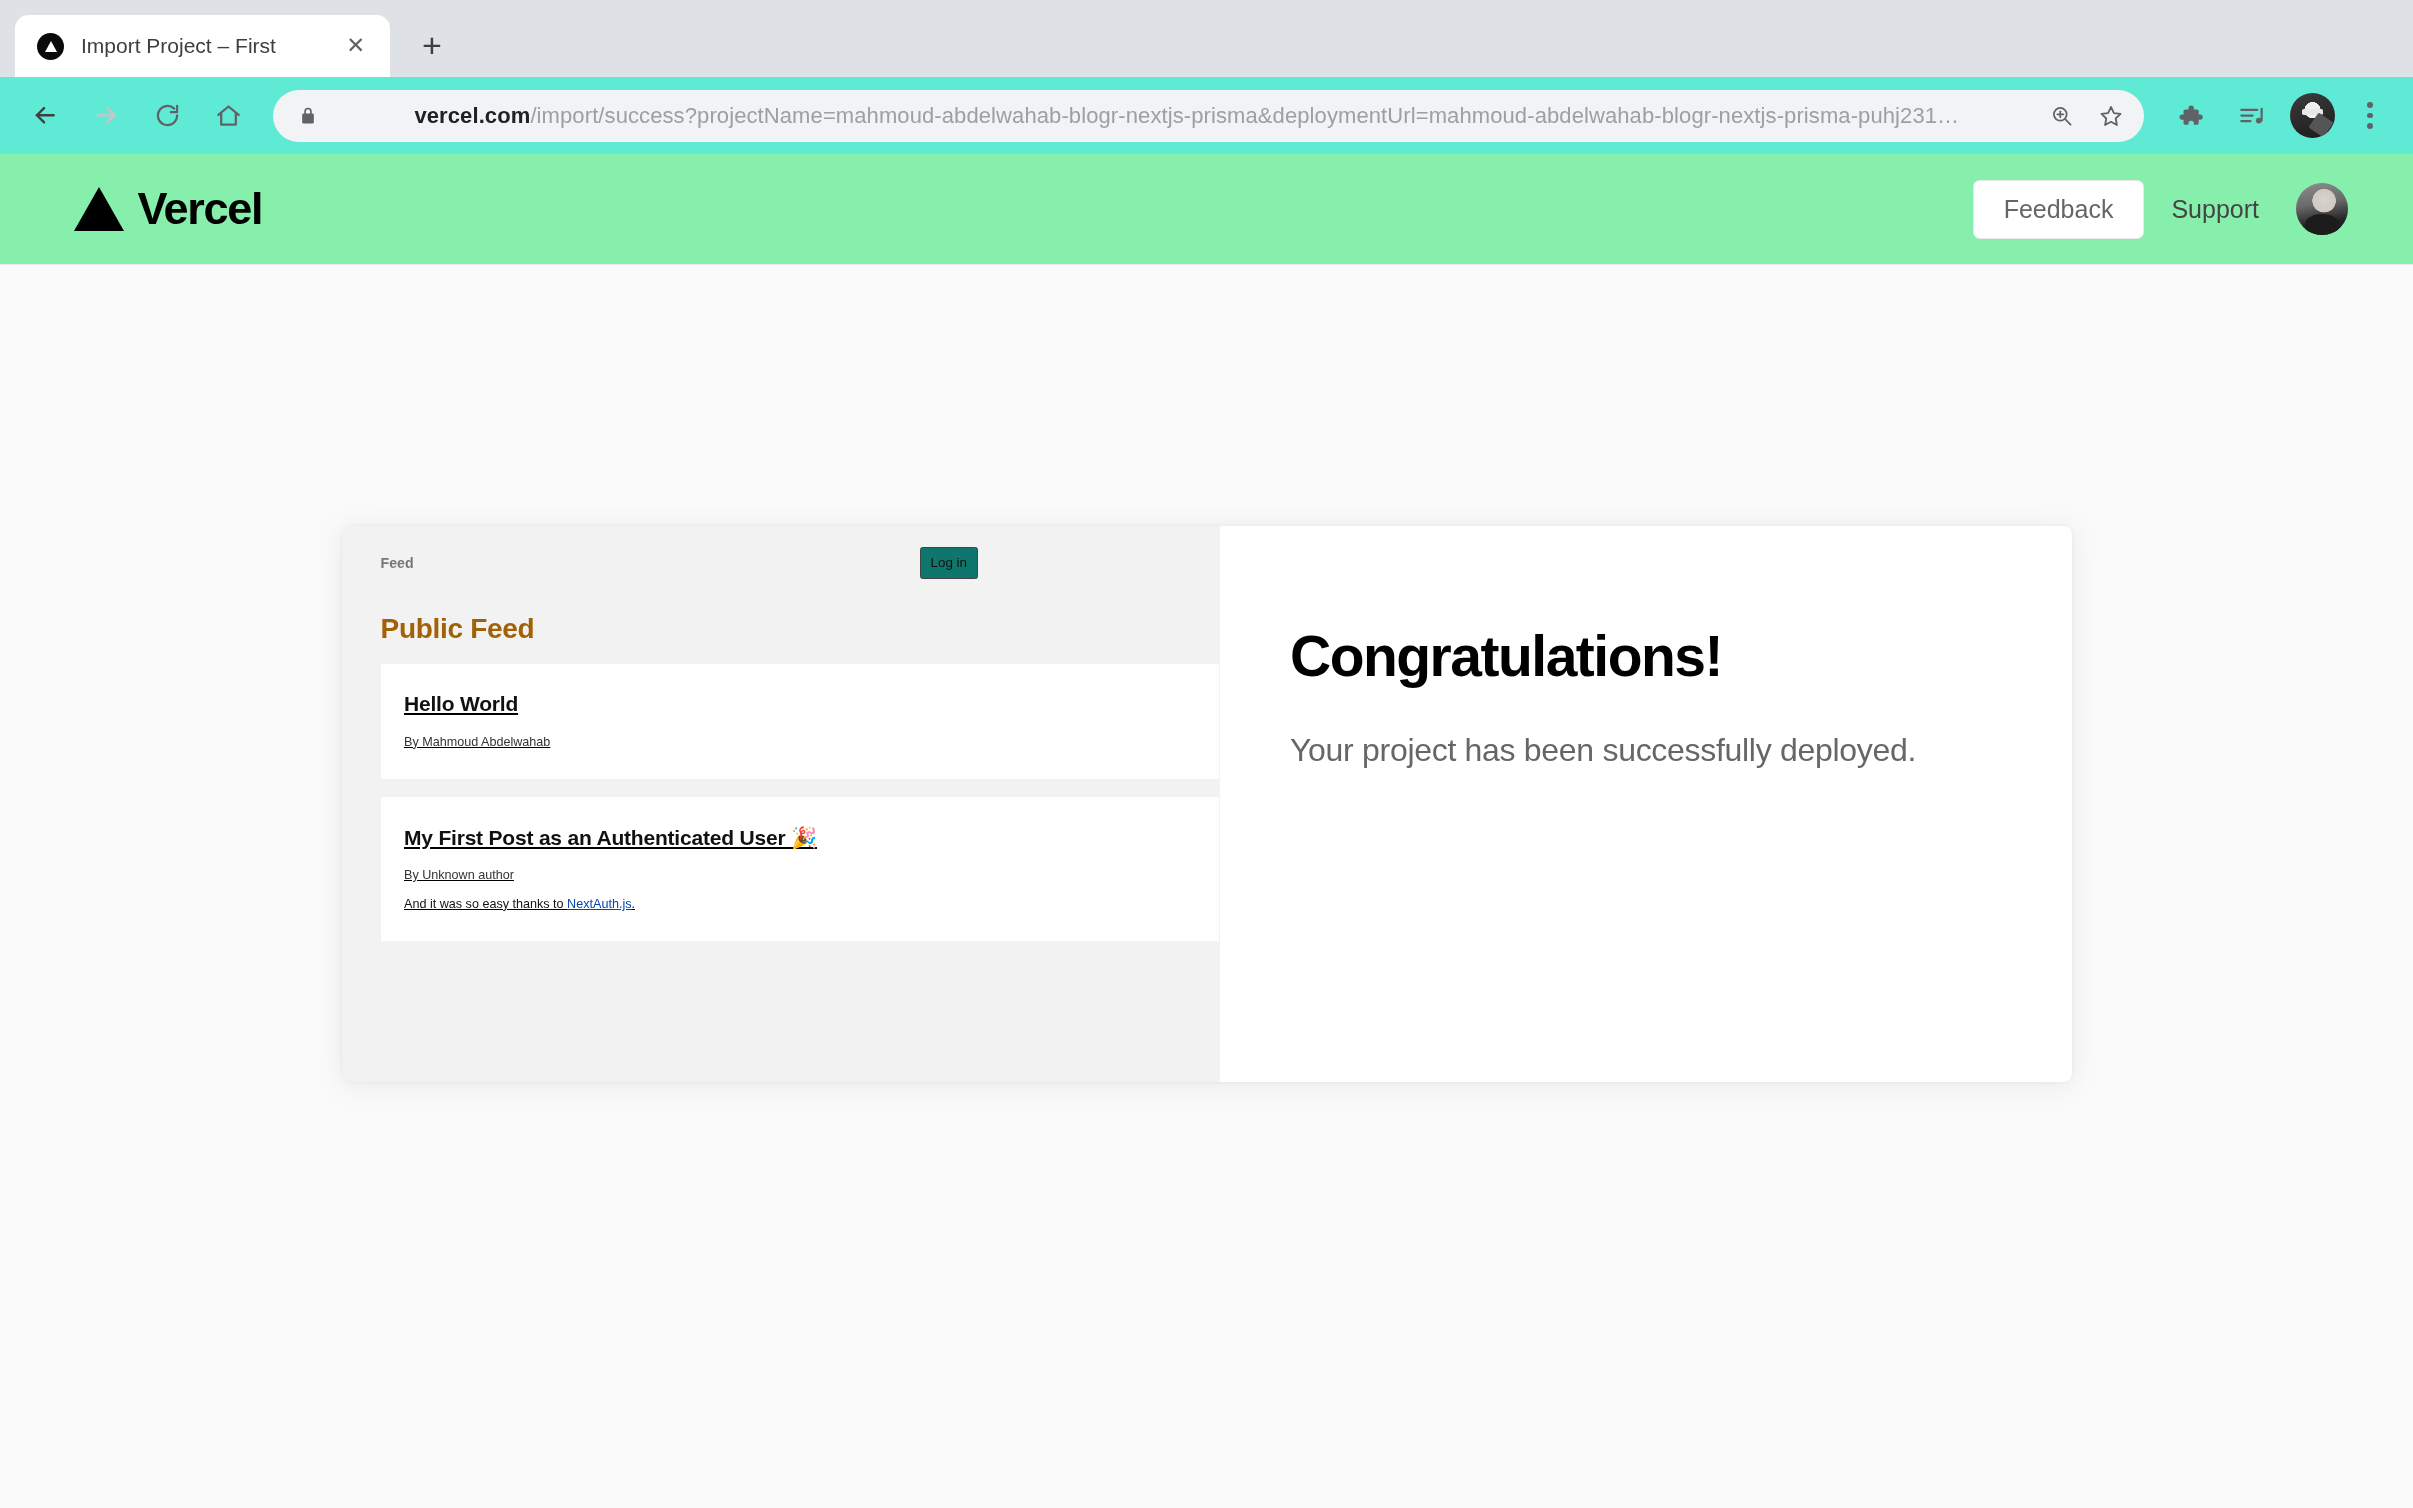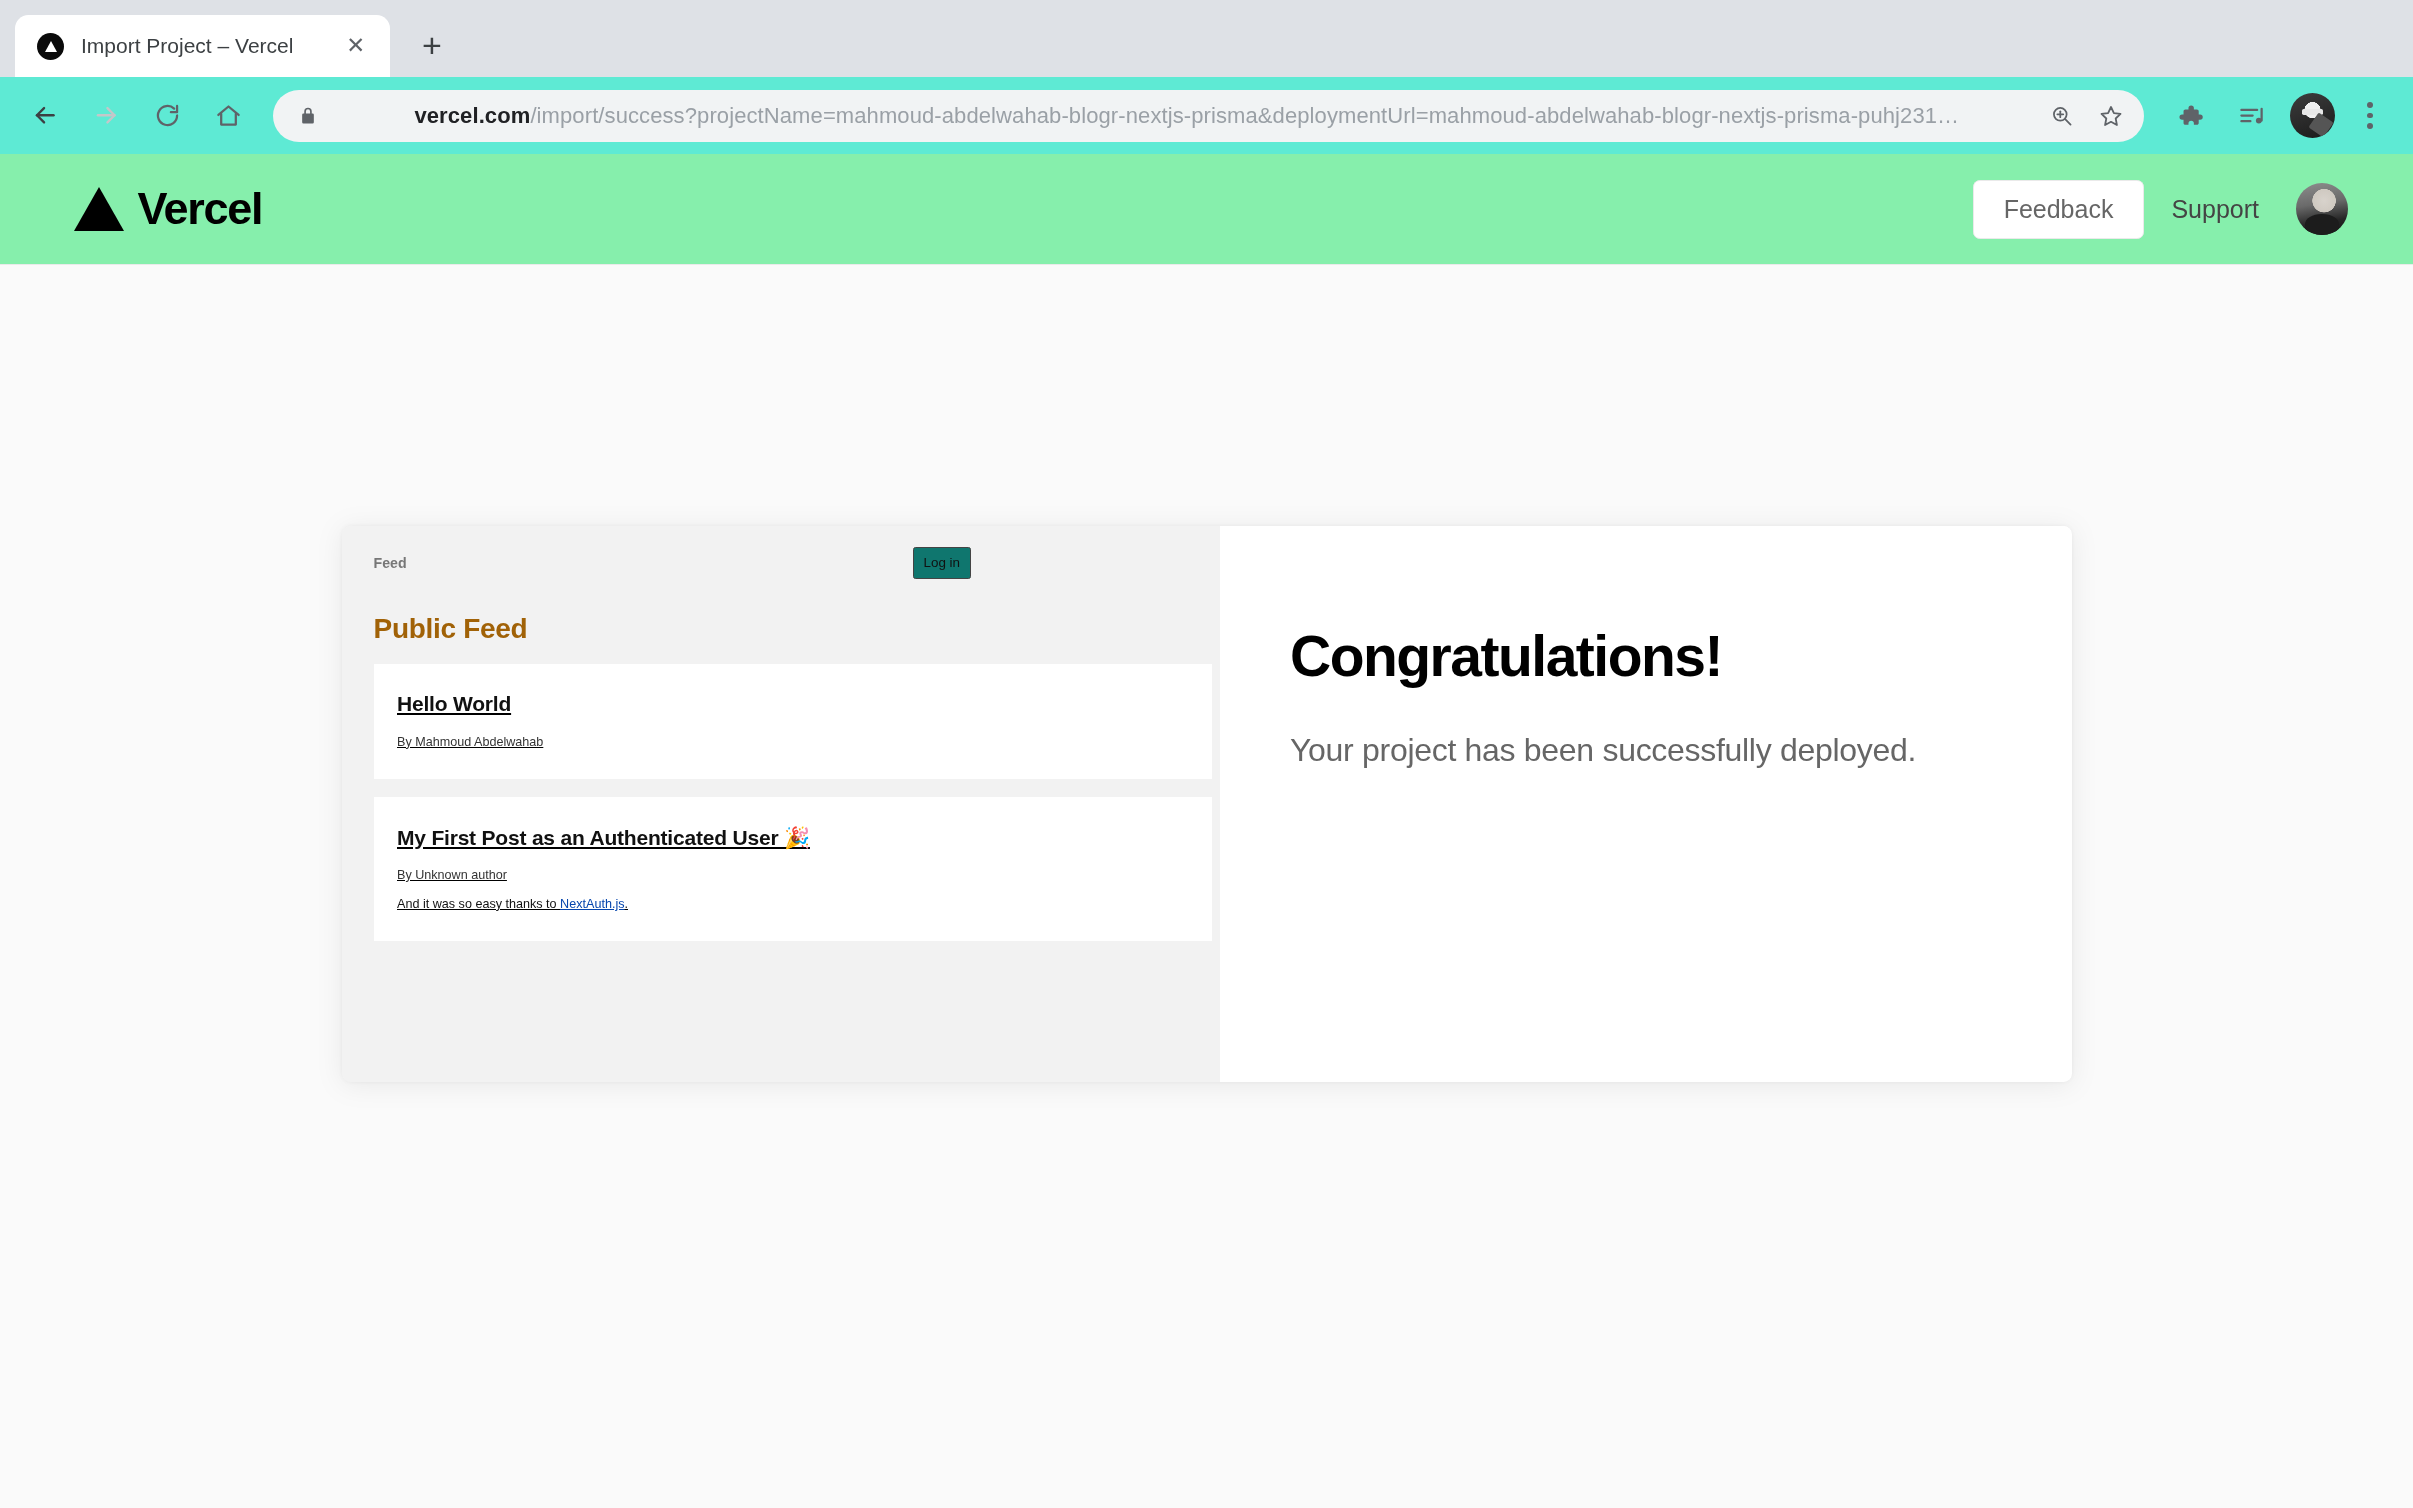--- a/index.html
+++ b/index.html
@@ -227,21 +227,21 @@
   
   .preview-pane {
     width: 878px;
     background: #f2f2f2;
     border-radius: 8.4px 0 0 8.4px;
     overflow: hidden;
     position: relative;
   }
   .preview-inner {
     position: absolute;
-    left: 8px; top: 0;
+    left: 15px; top: 0;
     width: 1089px;
     padding: 18.4px 0 0 23.5px;
   }
   .pv-nav {
     display: flex;
     align-items: center;
     padding-right: 468px;
     height: 37px;
   }
   .pv-nav-link {
@@ -350,21 +350,21 @@
 </head>
 <body>
 
 <div class="browser-chrome">
 
   <div class="tabstrip">
     <div class="tab">
       <span class="tab-favicon">
           <span class="tri"></span>
         </span>
-      <span class="tab-title">Import Project – Vercel</span>
+      <span class="tab-title">Import Project – First</span>
       <span class="tab-close">✕</span>
     </div>
     <div class="newtab">+</div>
   </div>
 
   <div class="toolbar">
     <div class="nav-btn">
       <svg width="28.5" height="28.5" viewBox="0 0 24 24" fill="none" stroke="#3c4043" stroke-width="2" stroke-linecap="round" stroke-linejoin="round">
           <line x1="19" y1="12" x2="5" y2="12"></line>
           <polyline points="11 18 5 12 11 6"></polyline>

